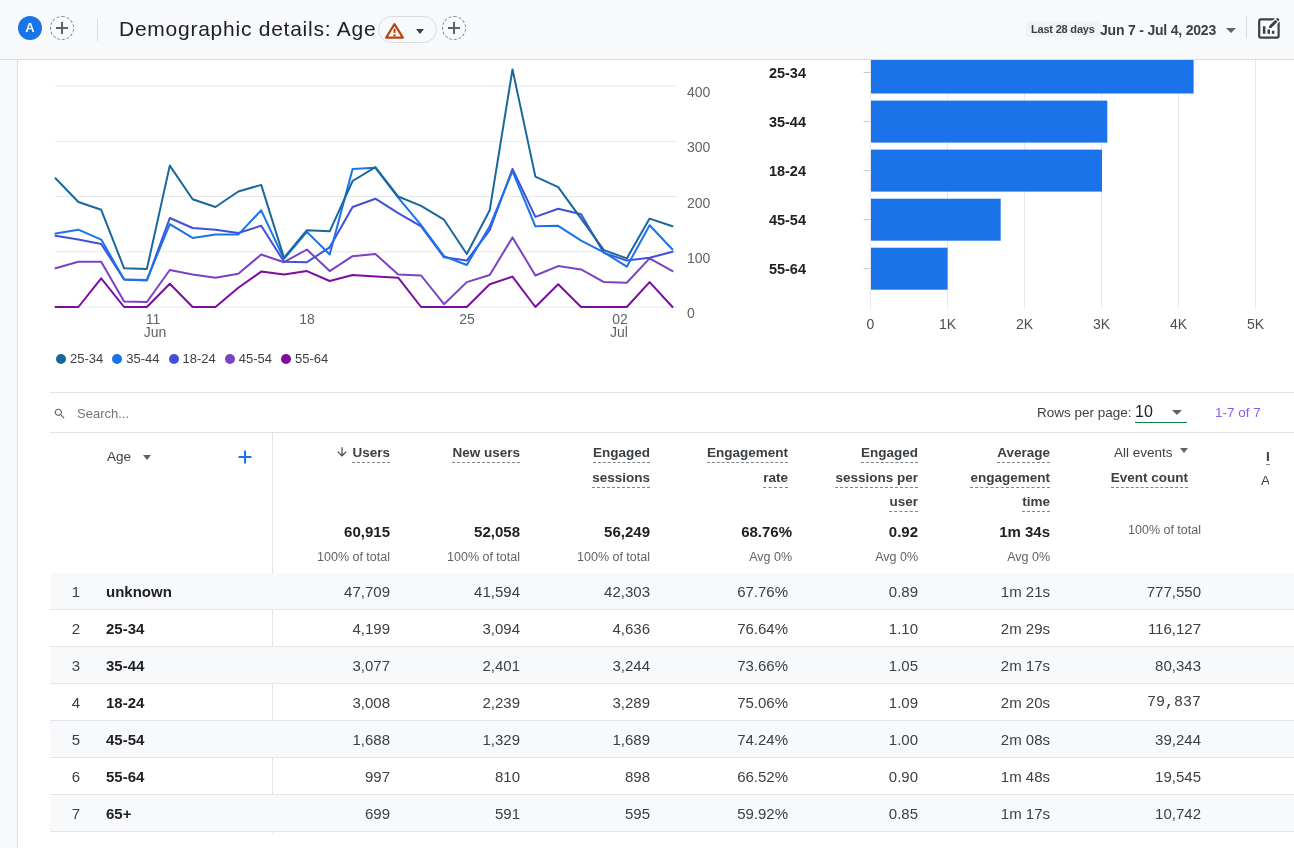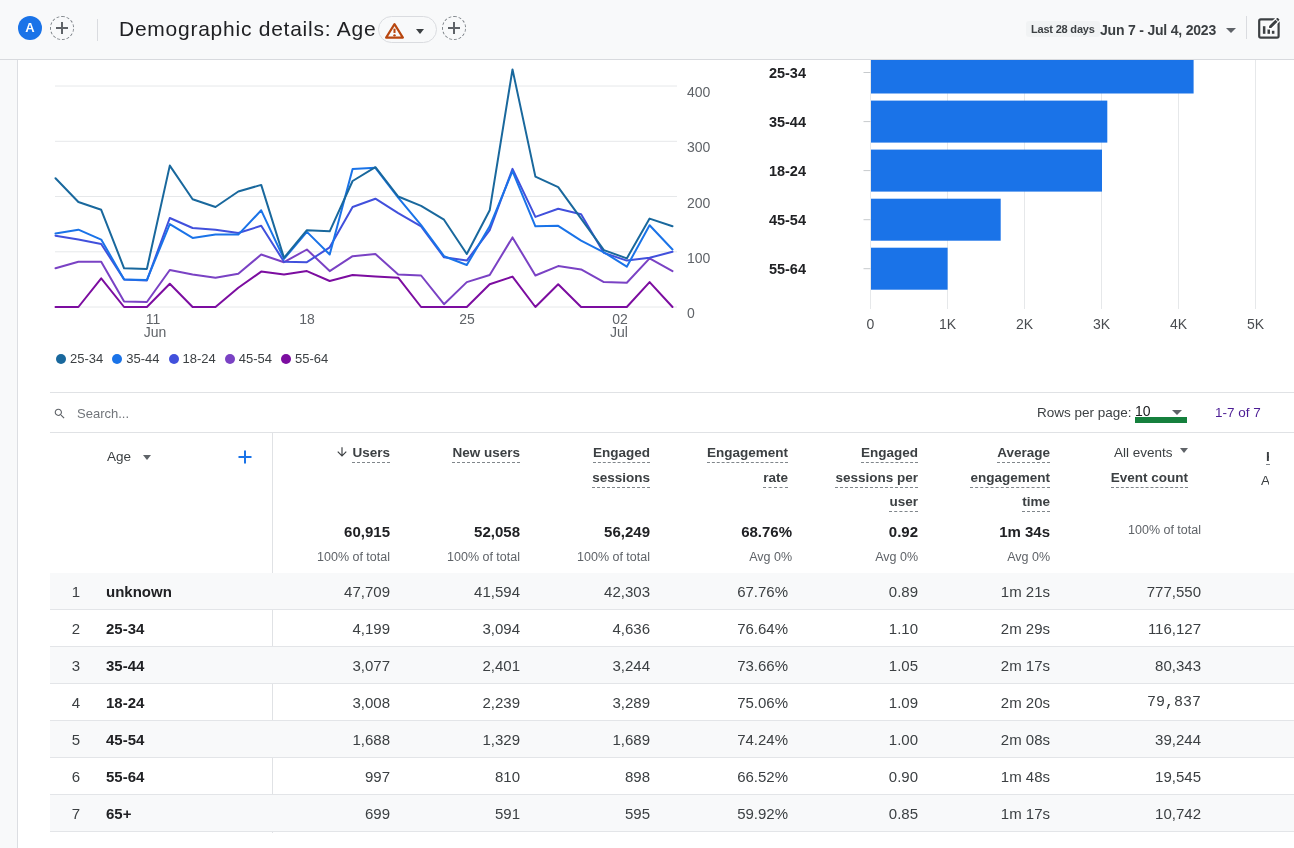--- a/index.html
+++ b/index.html
@@ -221,22 +221,22 @@
     </div>
   <div class="th" style="left:988px; width:200px;">
       <div><span class="nb">All events&nbsp;&nbsp;</span><span class="caret" style="border-bottom:none; border-left-width:4.5px; border-right-width:4.5px; vertical-align:2px;"></span></div>
       <div><span>Event count</span></div>
     </div>
   <div class="abs" style="left:1266px; top:449px; width:3px; height:14px; overflow:hidden; font-size:13.5px; font-weight:700; color:#3c4043;">K</div>
     <div class="abs" style="left:1266px; top:464px; width:4px; height:1px; border-bottom:1px dashed #80868b;"></div>
     <div class="abs" style="left:1261px; top:473px; width:8px; height:14px; overflow:hidden; font-size:13.5px; color:#3c4043;">All</div>
 
   <div class="abs" style="left:1037px; top:405px; font-size:13.5px; color:#3c4043;">Rows per page:</div>
-  <div class="abs" style="left:1135px; top:403px; width:52px; border-bottom:6px solid #15803d; height:20px; font-size:14px; color:#202124;">10<span class="caret" style="position:absolute; right:5px; top:7px;"></span></div>
-  <div class="abs" style="left:1215px; top:405px; font-size:13.5px; color:#4c1d95;">1-7 of 7</div>
+  <div class="abs" style="left:1135px; top:403px; width:52px; border-bottom:1px solid #15803d; height:20px; font-size:16px; color:#202124;">10<span class="caret" style="position:absolute; right:5px; top:7px;"></span></div>
+  <div class="abs" style="left:1215px; top:405px; font-size:13.5px; color:#8b5cf6;">1-7 of 7</div>
 
   <div class="tot" style="left:190px; top:523px; width:200px;">
       <div class="v">60,915</div>
       <div class="s">100% of total</div>
     </div>
   <div class="tot" style="left:320px; top:523px; width:200px;">
       <div class="v">52,058</div>
       <div class="s">100% of total</div>
     </div>
   <div class="tot" style="left:450px; top:523px; width:200px;">

